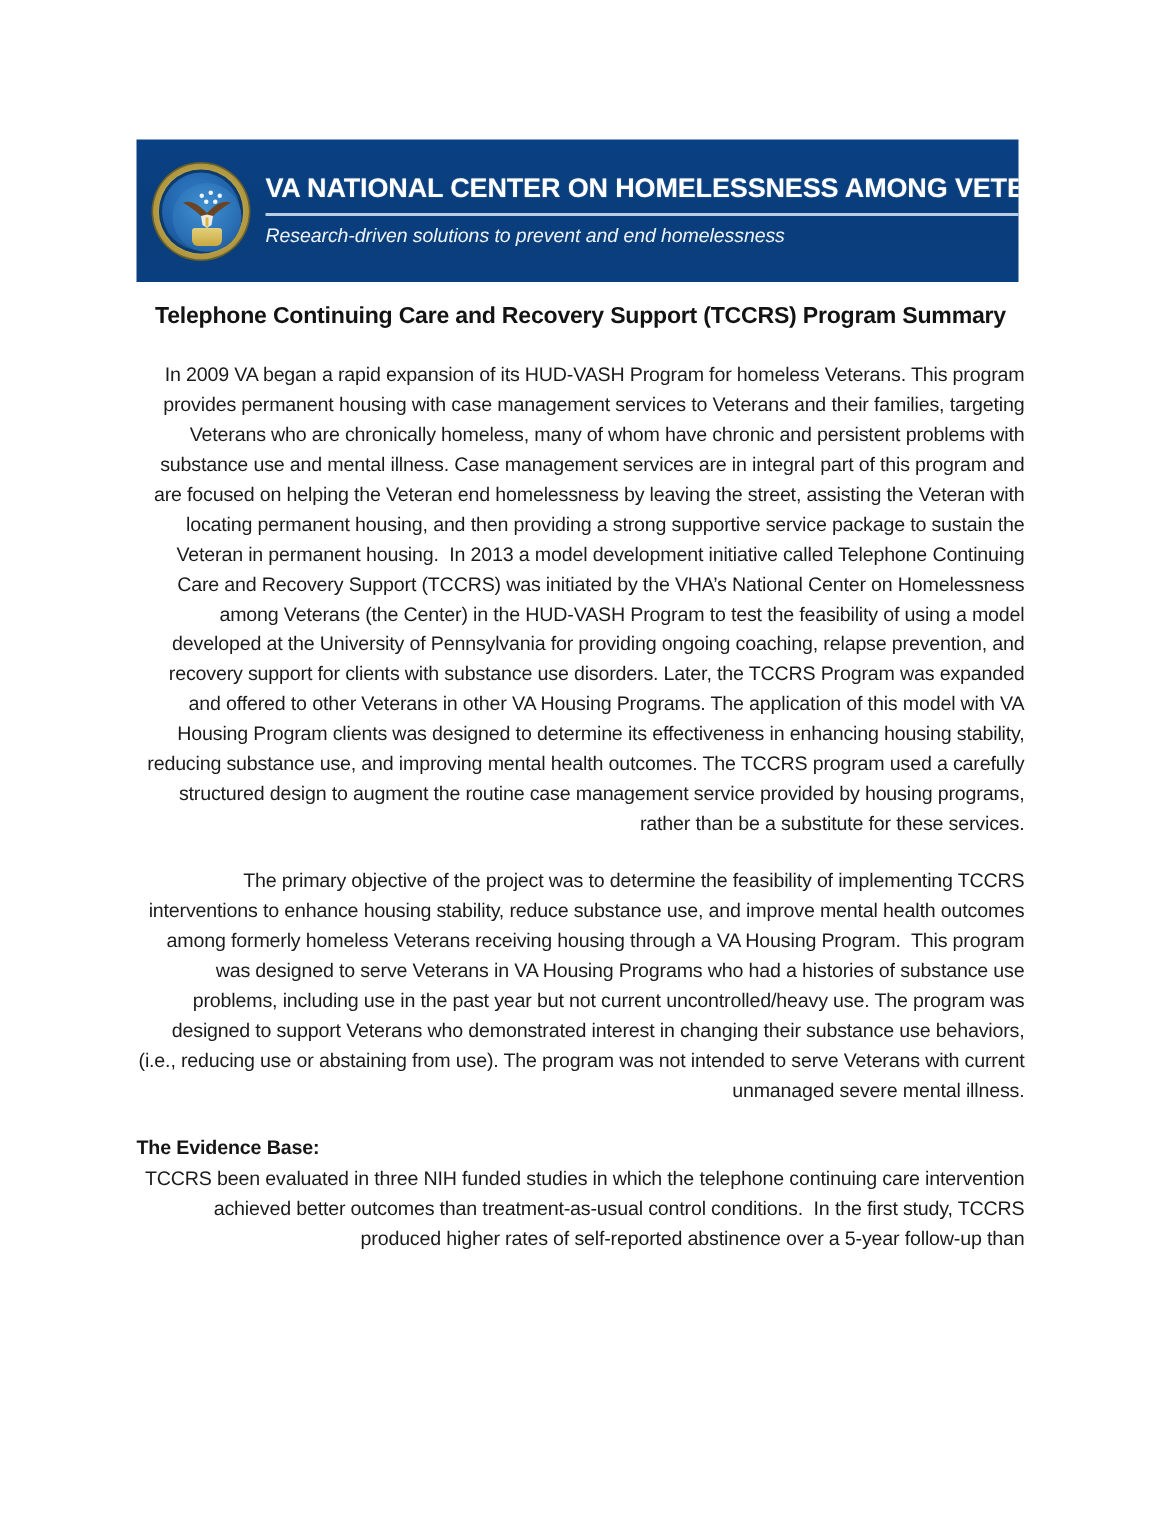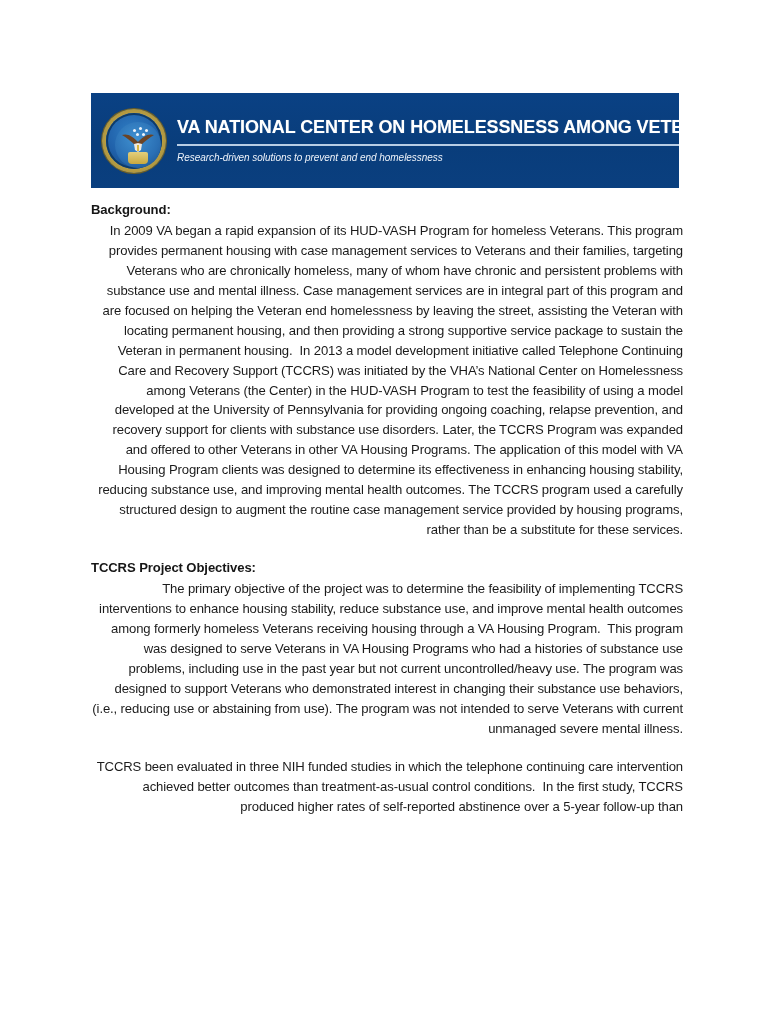--- a/index.html
+++ b/index.html
@@ -110,21 +110,21 @@
     text-shadow: 0 0 1px rgba(255,255,255,0.35);
     text-align: center;
   }
   .banner-rule {
     height: 2px;
     background: #b9cde4;
     margin: 6px 10px 6px 0;
   }
   .banner-tagline {
     color: #eef3fa;
-    font-size: 10px;
+    font-size: 13px;
     font-style: italic;
     line-height: 1.15;
     white-space: nowrap;
     letter-spacing: -0.05px;
   }
 
   
   .doc {
     position: absolute;
     left: 91px;
@@ -190,29 +190,29 @@
       <div class="banner-text">
         <div class="banner-title">VA NATIONAL CENTER ON HOMELESSNESS AMONG VETERANS</div>
         <div class="banner-rule"></div>
         <div class="banner-tagline">Research-driven solutions to prevent and end homelessness</div>
       </div>
     </div>
   </div>
 
   <div class="doc">
 
+    <h1 class="doc-title">Telephone Continuing Care and Recovery Support (TCCRS) Program Summary</h1>
 
     <div class="section">
-      <div class="section-heading">Background:</div>
       <p class="section-body">In 2009 VA began a rapid expansion of its HUD-VASH Program for homeless Veterans. This program provides permanent housing with case management services to Veterans and their families, targeting Veterans who are chronically homeless, many of whom have chronic and persistent problems with substance use and mental illness. Case management services are in integral part of this program and are focused on helping the Veteran end homelessness by leaving the street, assisting the Veteran with locating permanent housing, and then providing a strong supportive service package to sustain the Veteran in permanent housing.  In 2013 a model development initiative called Telephone Continuing Care and Recovery Support (TCCRS) was initiated by the VHA’s National Center on Homelessness among Veterans (the Center) in the HUD-VASH Program to test the feasibility of using a model developed at the University of Pennsylvania for providing ongoing coaching, relapse prevention, and recovery support for clients with substance use disorders. Later, the TCCRS Program was expanded and offered to other Veterans in other VA Housing Programs. The application of this model with VA Housing Program clients was designed to determine its effectiveness in enhancing housing stability, reducing substance use, and improving mental health outcomes. The TCCRS program used a carefully structured design to augment the routine case management service provided by housing programs, rather than be a substitute for these services.</p>
     </div>
 
     <div class="section">
-      <div class="section-heading">TCCRS Project Objectives:</div>
       <p class="section-body">The primary objective of the project was to determine the feasibility of implementing TCCRS interventions to enhance housing stability, reduce substance use, and improve mental health outcomes among formerly homeless Veterans receiving housing through a VA Housing Program.  This program was designed to serve Veterans in VA Housing Programs who had a histories of substance use problems, including use in the past year but not current uncontrolled/heavy use. The program was designed to support Veterans who demonstrated interest in changing their substance use behaviors, (i.e., reducing use or abstaining from use). The program was not intended to serve Veterans with current unmanaged severe mental illness.</p>
     </div>
 
     <div class="section">
+      <div class="section-heading">The Evidence Base:</div>
       <p class="section-body">TCCRS been evaluated in three NIH funded studies in which the telephone continuing care intervention achieved better outcomes than treatment-as-usual control conditions.  In the first study, TCCRS produced higher rates of self-reported abstinence over a 5-year follow-up than</p>
     </div>
 
   </div>
 </div>
 
 </body></html>

